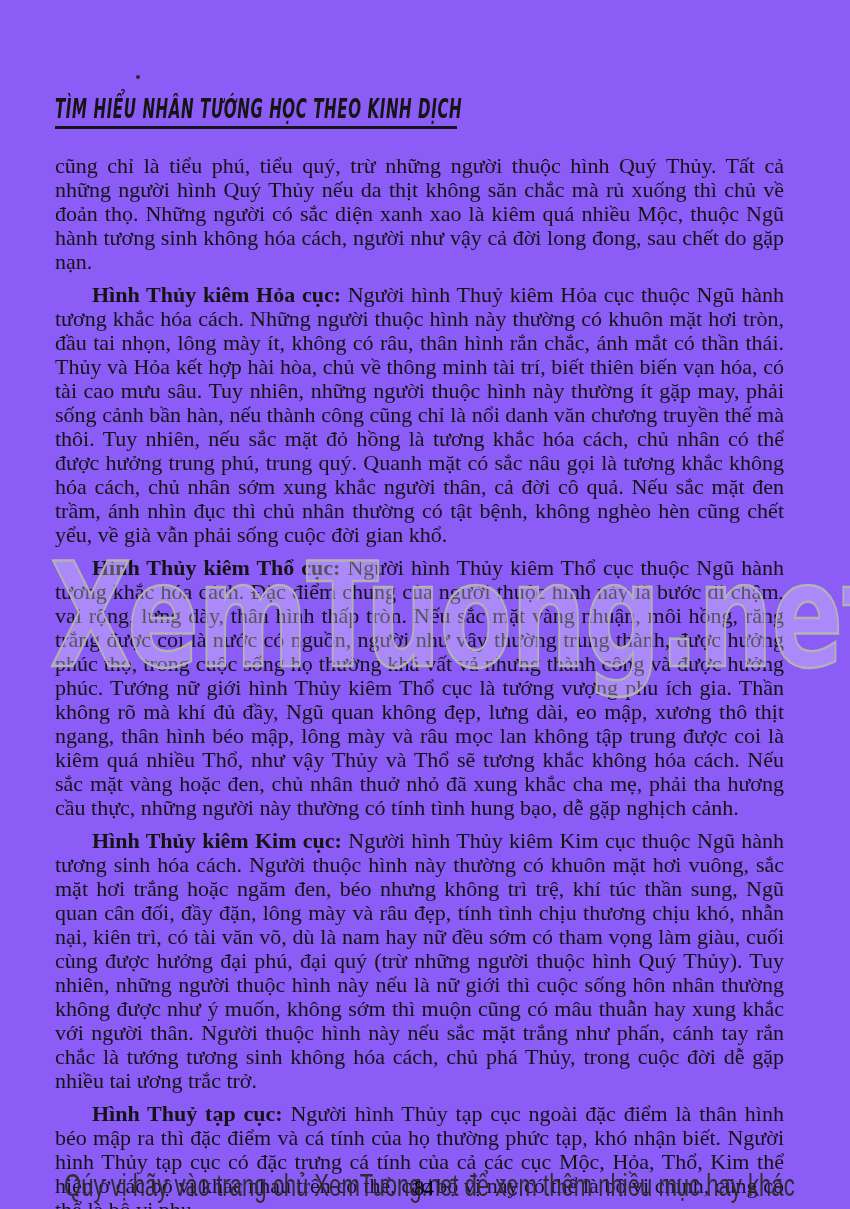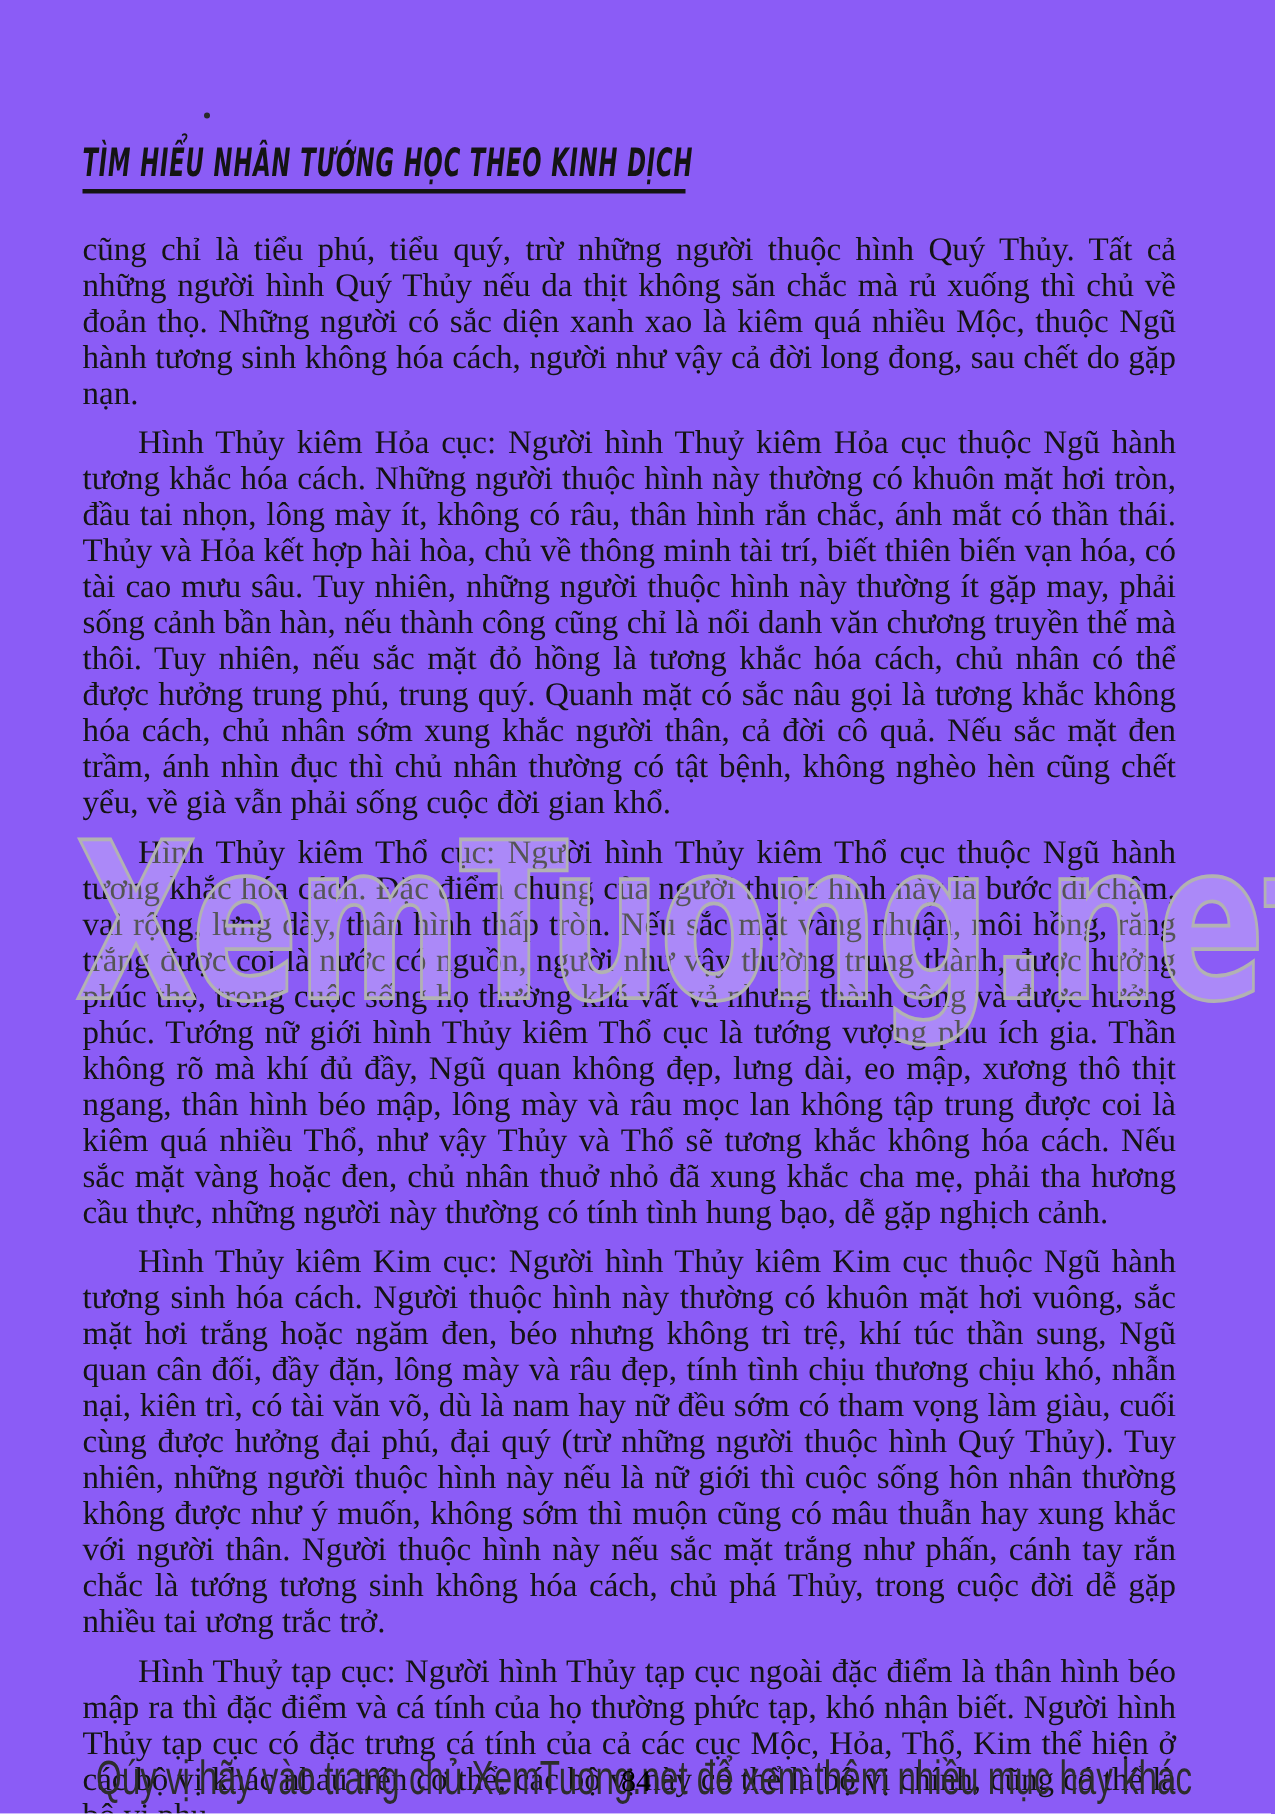--- a/index.html
+++ b/index.html
@@ -35,21 +35,21 @@
   .body-text{
     position:absolute;left:55px;top:154px;
     width:729px;
     color:var(--ink,#141414);
     font-size:22px;line-height:24px;
     text-align:justify;
     z-index:2;
   }
   .body-text p{margin:0 0 9px 0;text-indent:37px;}
   .body-text p.no-indent{text-indent:0;}
-  .body-text b{font-weight:normal;}
+  .body-text b{font-weight:bold;}
   .watermark{
     position:absolute;left:50px;top:543px;
     font-family:"DejaVu Sans",sans-serif;
     font-weight:bold;
     font-size:145px;line-height:1;
     letter-spacing:-2px;
     white-space:nowrap;
     color:rgba(255,255,255,0.28);
     -webkit-text-stroke:2.5px var(--wm-stroke,rgba(178,178,178,0.62));
     transform:scaleX(0.73);

